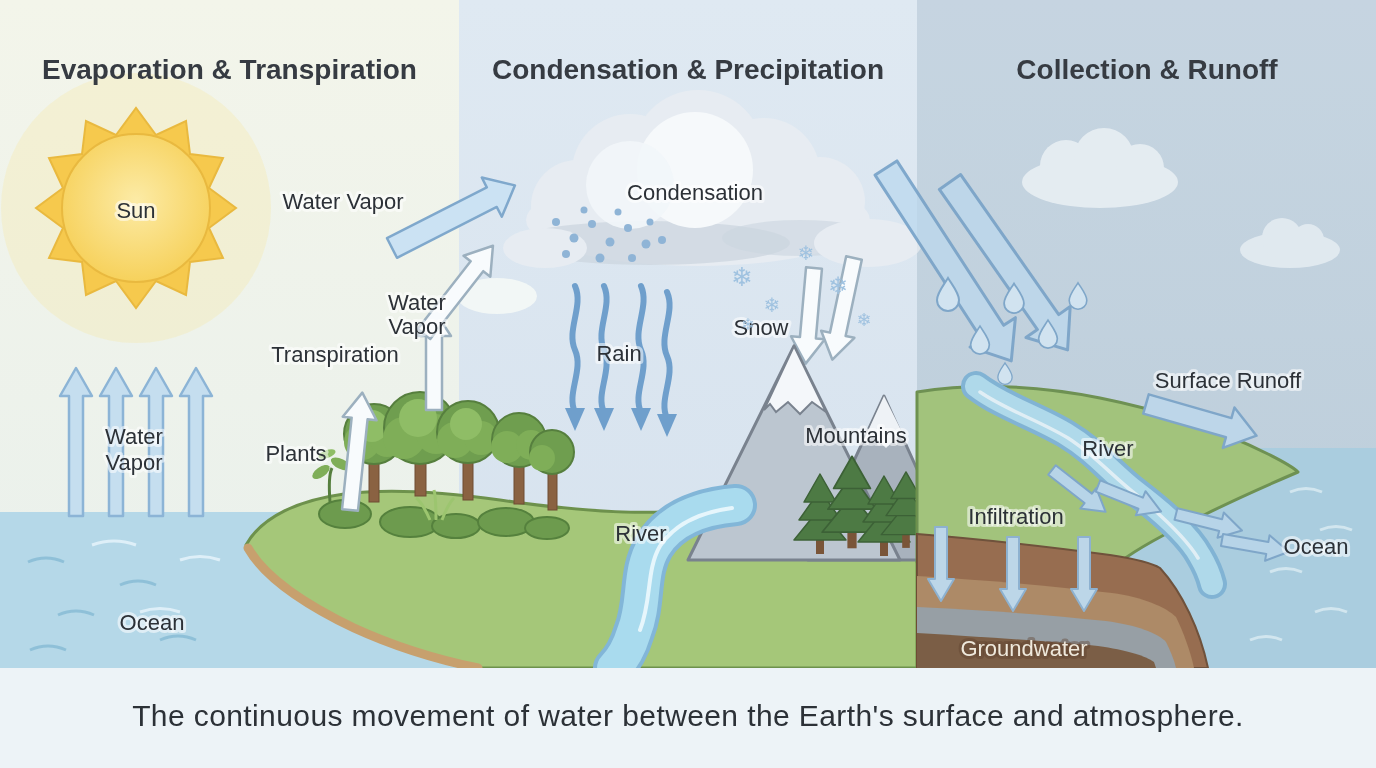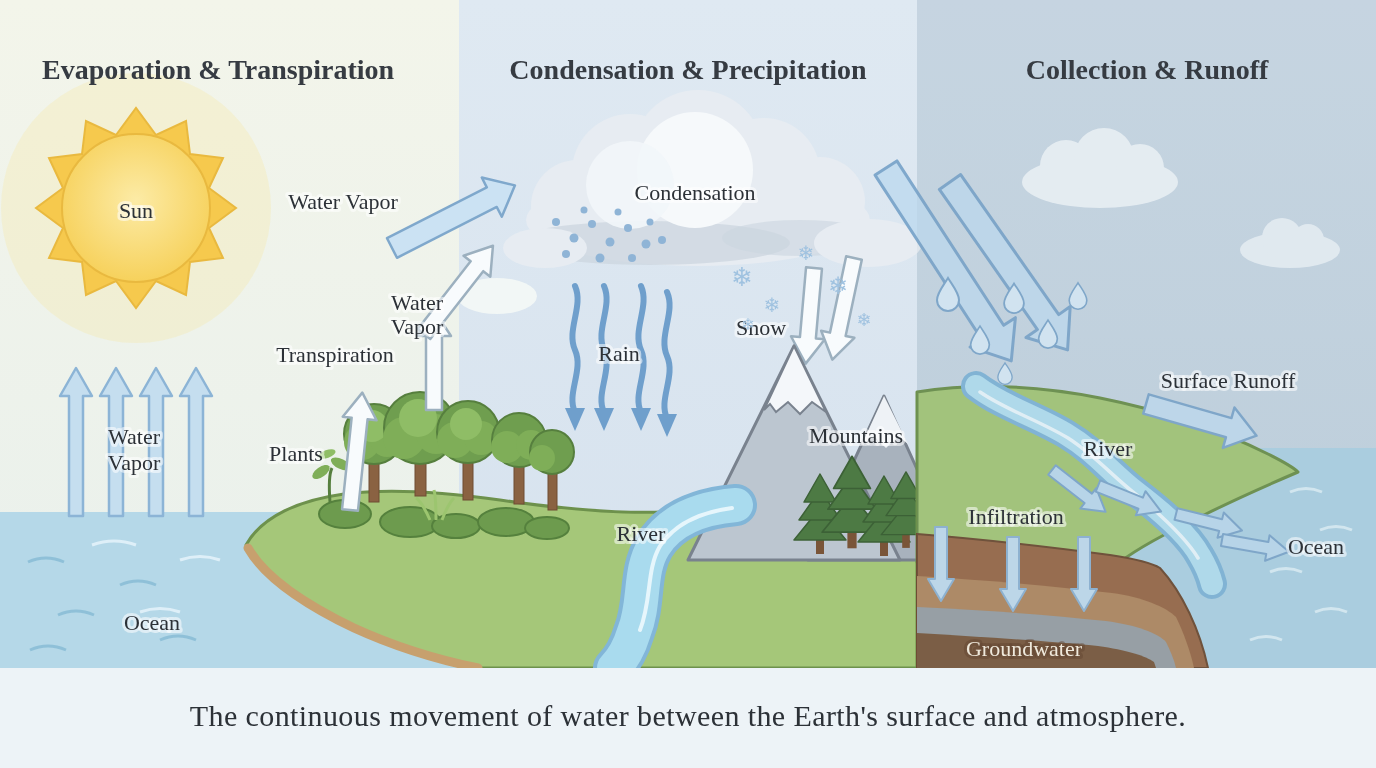--- a/index.html
+++ b/index.html
@@ -1,17 +1,17 @@
 <!DOCTYPE html>
 <html><head>
 <meta charset="utf-8">
 <style>
   html,body{margin:0;padding:0;background:#edf3f7;}
   .stage{position:relative;width:1376px;height:768px;overflow:hidden;
-         font-family:Liberation Serif, serif;}
+         font-family:Liberation Sans, sans-serif;}
   svg{display:block;}
   .title{font-size:28px;font-weight:600;fill:#363b42;}
   .title-mid{text-anchor:middle;}
   .lbl{font-size:22px;font-weight:500;fill:#2c3137;text-anchor:middle;
        paint-order:stroke;stroke:#ffffff;stroke-width:6px;stroke-opacity:.55;
        stroke-linejoin:round;}
   .lbl-light{fill:#efe9dc;stroke:#5f402c;stroke-opacity:.4;}
   .caption{font-size:30px;font-weight:500;fill:#2c3137;text-anchor:middle;letter-spacing:.4px;}
   .flake{text-anchor:middle;fill:#9fc2e0;paint-order:normal;}
 </style>

